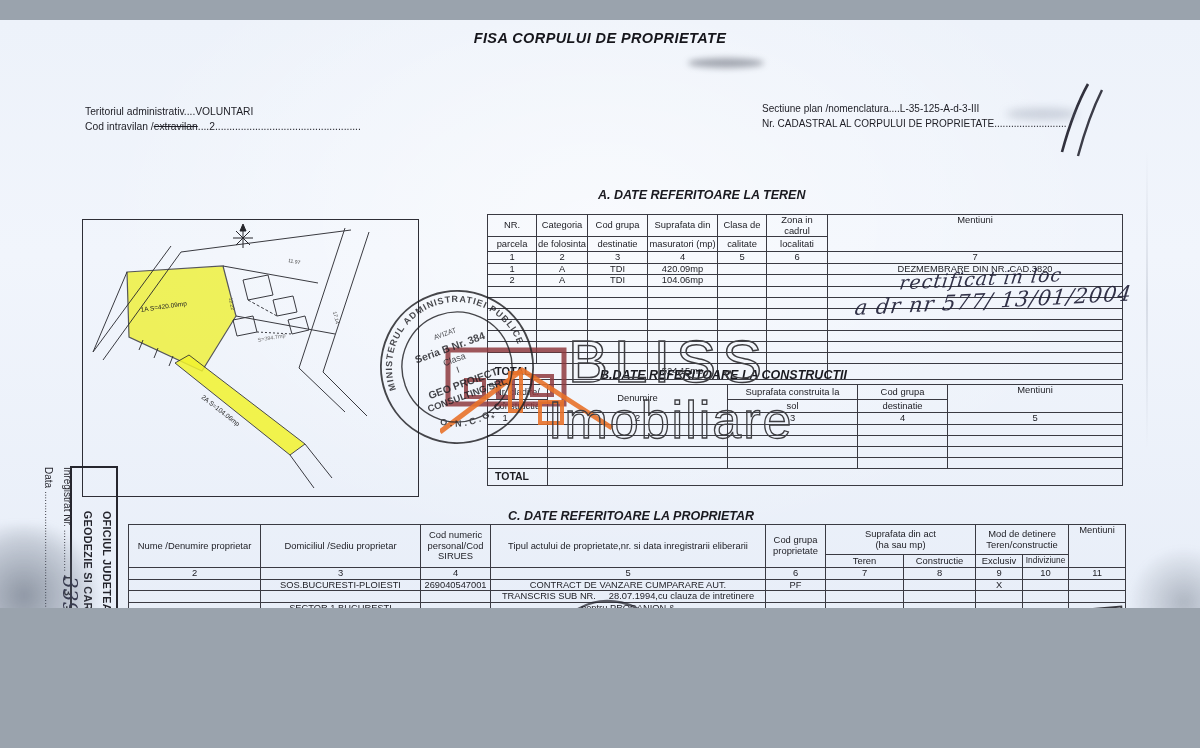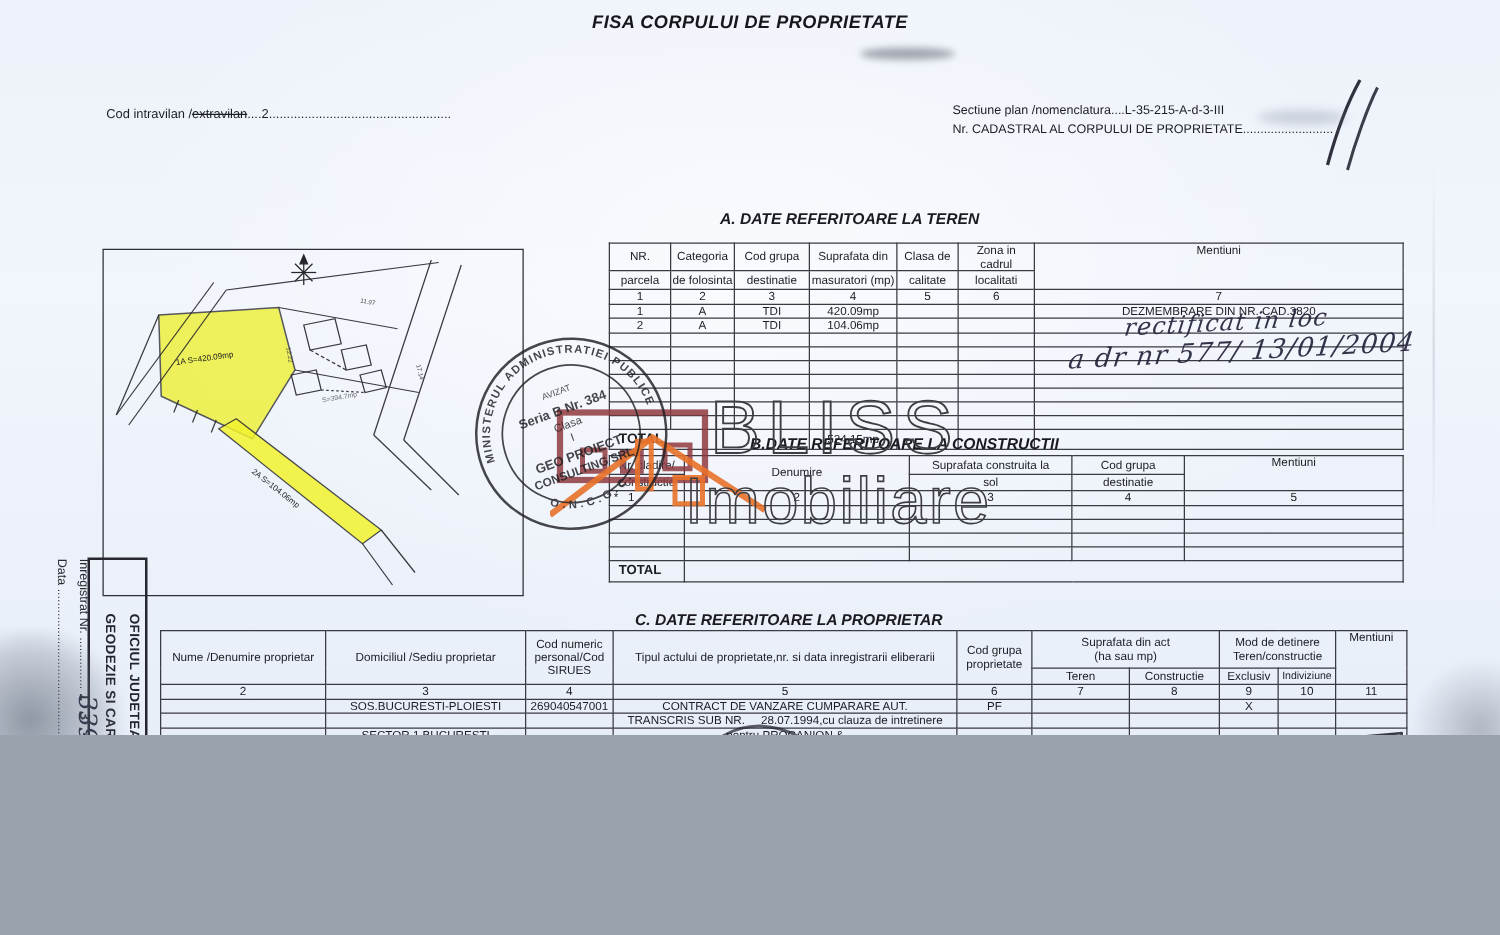--- a/index.html
+++ b/index.html
@@ -1,20 +1,20 @@
 <!DOCTYPE html>
 <html><head>
 <meta charset="utf-8">
 <style>
   html,body{margin:0;padding:0;background:#9aa3ad;}
   .page{position:relative;width:1200px;height:588px;overflow:hidden;
     background:
       radial-gradient(ellipse at 50% 35%, rgba(255,255,255,.55), transparent 60%),
       linear-gradient(180deg,#edf2fa 0%,#f1f5fc 40%,#e8eef8 100%);
-    font-family:"Liberation Sans", sans-serif;color:#1c1c22;}
+    font-family:"Liberation Sans", sans-serif;color:#1c1c22;margin-top:20px;}
   .abs{position:absolute;}
   
   .doc-title{left:380px;top:10px;width:440px;text-align:center;font-size:14.5px;font-weight:bold;font-style:italic;letter-spacing:.4px;color:#16161c;}
   .sec-title{font-weight:bold;font-style:italic;font-size:12.5px;color:#1a1a20;}
   
   .hblock{font-size:10.3px;line-height:15.2px;color:#1d1d24;white-space:nowrap;}
   
   .doc-table{position:absolute;border-collapse:collapse;table-layout:fixed;}
   .doc-table th,.doc-table td{border:1px solid #3a3a42;font-weight:normal;font-size:9.3px;line-height:1.12;padding:0 1px;text-align:center;overflow:hidden;color:#1c1c22;}
   .doc-table thead th{font-size:9.4px;}
@@ -60,25 +60,26 @@
   svg text{font-family:"Liberation Sans",sans-serif;}
 </style>
 </head>
 <body>
 
 <div class="page">
 
   <div class="abs doc-title">FISA CORPULUI DE PROPRIETATE</div>
 
   <div class="abs hblock" style="left:85px;top:84px;width:400px;">
+    <div>Teritoriul administrativ....VOLUNTARI</div>
     <div><span>Cod intravilan /</span><span style="text-decoration:line-through;">extravilan</span><span>....2...................................................</span></div>
   </div>
 
   <div class="abs hblock" style="left:762px;top:81px;width:400px;font-size:10px;">
-    <div>Sectiune plan /nomenclatura....L-35-215-A-d-3-III</div>
+    <div>Sectiune plan /nomenclatura....L-35-125-A-d-3-III</div>
     <div>Nr. CADASTRAL AL CORPULUI DE PROPRIETATE..........................</div>
   </div>
 
   <svg class="abs" style="left:1050px;top:58px;" width="64" height="82">
     <path d="M12,74 C18,52 28,24 38,6" stroke="#1c1c28" stroke-width="2.6" fill="none" opacity=".9"></path>
     <path d="M28,78 C34,56 44,28 52,12" stroke="#1c1c28" stroke-width="2.4" fill="none" opacity=".85"></path>
   </svg>
 
   <div class="abs sketch-box">
     <svg width="335" height="276" viewBox="0 0 335 276">
@@ -120,21 +121,21 @@
 
       <text x="58" y="92" font-size="6.5" fill="#222" transform="rotate(-8 58 92)">1A  S=420.09mp</text>
       <text x="118" y="178" font-size="6.5" fill="#222" transform="rotate(38 118 178)">2A  S=104.06mp</text>
       <text x="175" y="122" font-size="5.5" fill="#555" transform="rotate(-10 175 122)" opacity=".85">S=394.7mp</text>
       <text x="146" y="78" font-size="5" fill="#444" transform="rotate(80 146 78)">12.22</text>
       <text x="205" y="42" font-size="5" fill="#444" transform="rotate(10 205 42)">11.97</text>
       <text x="250" y="92" font-size="5" fill="#444" transform="rotate(76 250 92)">17.14</text>
     </svg>
   </div>
 
-  <div class="abs sec-title" style="left:576px;top:168px;">A. DATE REFERITOARE LA TEREN</div>
+  <div class="abs sec-title" style="left:598px;top:168px;">A. DATE REFERITOARE LA TEREN</div>
   <table class="doc-table" id="tblA" style="left:487px;top:194px;width:635px;">
     <colgroup>
         <col style="width:49px">
         <col style="width:51px">
         <col style="width:60px">
         <col style="width:70px">
         <col style="width:49px">
         <col style="width:61px">
         <col style="width:295px">
       </colgroup>

